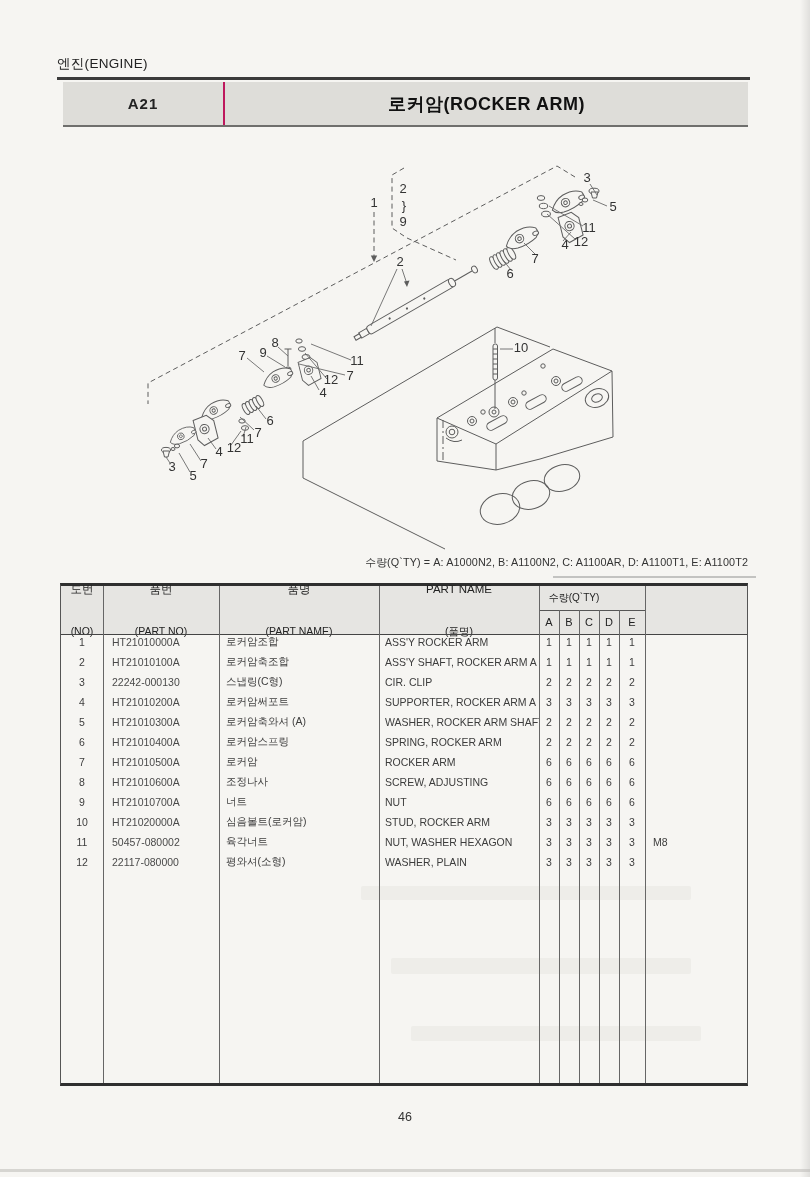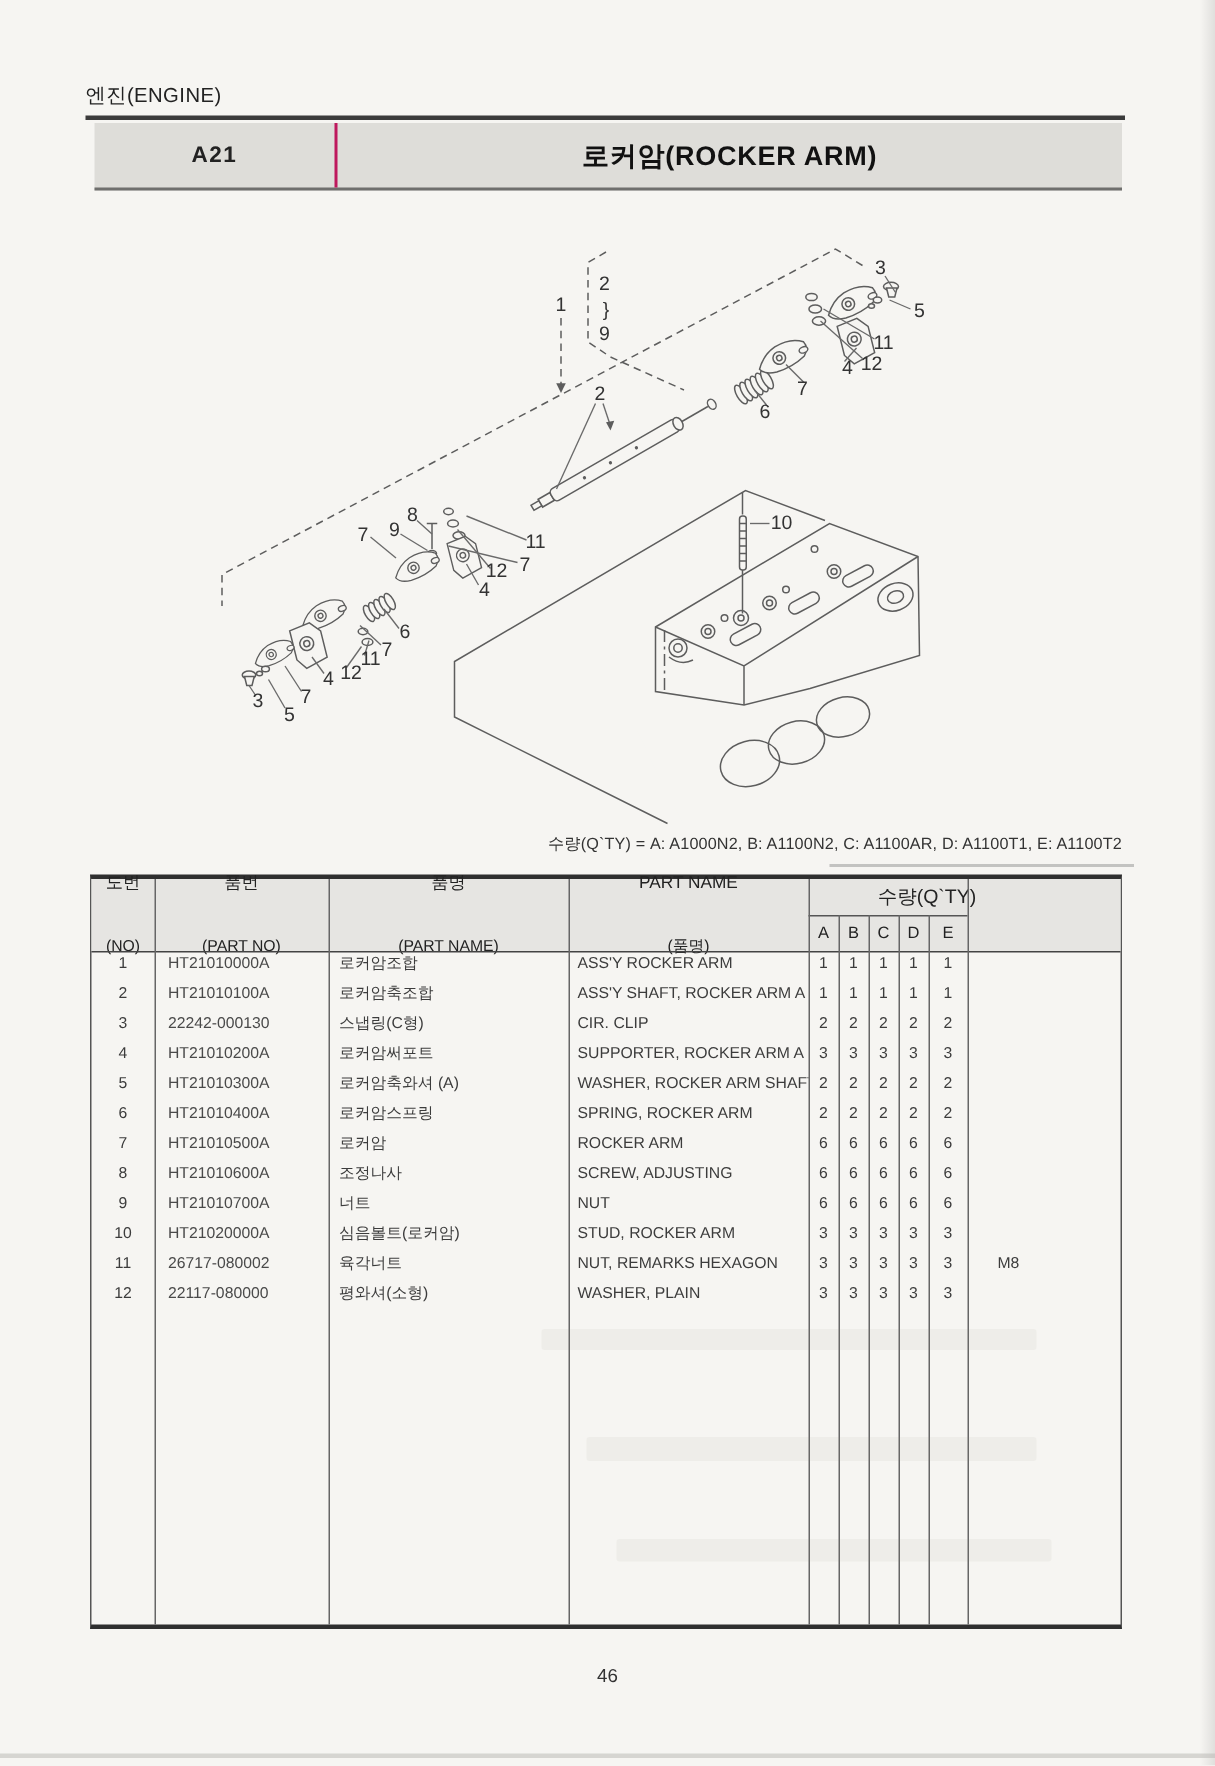--- a/index.html
+++ b/index.html
@@ -41,34 +41,34 @@
     border-left:1px solid #555; border-right:1px solid #555; }
   .ptable .thead-bg { position:absolute; left:0; top:0; width:100%; height:48px; background:#e6e5e2; }
   .ptable .hline-mid { position:absolute; left:478px; top:24px; width:106px; height:1px; background:#555; }
   .ptable .hline-bot { position:absolute; left:0; top:48px; width:100%; height:1px; background:#444; }
   .ptable .vl { position:absolute; top:0; bottom:0; width:1px; background:#666; }
   .ptable .vl.sub { top:24px; }
   .hcell { position:absolute; top:0; height:48px; display:flex; flex-direction:column;
     align-items:center; justify-content:center; font-size:11px; color:#222; line-height:1.25; text-align:center;gap:29px; }
   .hcell .l1 { font-size:11.5px; }
   .hcell .l2 { font-size:10.5px; }
-  .h-qty-top { position:absolute; left:504px; top:0; width:106px; height:24px; display:flex;
-    align-items:center; justify-content:center; font-size:13px; color:#222; }
+  .h-qty-top { position:absolute; left:460px; top:0; width:106px; height:24px; display:flex;
+    align-items:center; justify-content:center; font-size:10px; color:#222; }
   .h-qty-letters { position:absolute; left:478px; top:24px; width:106px; height:24px; display:flex; }
   .h-qty-letters span { display:flex; align-items:center; justify-content:center; font-size:11px; color:#222; }
   .rows { position:absolute; left:0; top:46px; width:100%; }
   .trow { display:flex; height:20px; align-items:center; font-size:10.5px; color:#3c3c3c; }
   .trow .c { overflow:hidden; white-space:nowrap; }
   .c-no { width:42px; text-align:center; }
   .c-pn { width:116px; padding-left:9px; color:#4a4a4a; }
   .c-ko { width:160px; padding-left:7px; }
   .c-en { width:160px; padding-left:6px; }
   .c-q  { width:20px; text-align:center; }
   .c-q5 { width:26px; text-align:center; }
-  .c-rm { width:102px; padding-left:20px; }
+  .c-rm { width:102px; padding-left:8px; }
   .smudge { position:absolute; background:#8a8a85; opacity:0.07; border-radius:2px; }
 
   .page-number { position:absolute; left:0; top:1110px; width:810px; text-align:center;
     font-size:12.5px; color:#333; }
   .edge-right { position:absolute; right:0; top:0; width:10px; height:100%;
     background:linear-gradient(to right, rgba(0,0,0,0), rgba(0,0,0,0.09)); }
   .edge-bottom { position:absolute; left:0; top:1169px; width:100%; height:3px; background:#bbbab6; opacity:0.55; }
 </style>
 </head>
 <body>
@@ -449,23 +449,23 @@
         <div class="c c-en">STUD, ROCKER ARM</div>
         <div class="c c-q">3</div>
         <div class="c c-q">3</div>
         <div class="c c-q">3</div>
         <div class="c c-q">3</div>
         <div class="c c-q5">3</div>
         <div class="c c-rm"></div>
       </div>
       <div class="trow">
         <div class="c c-no">11</div>
-        <div class="c c-pn">26717-080002</div>
+        <div class="c c-pn">50457-080002</div>
         <div class="c c-ko">육각너트</div>
-        <div class="c c-en">NUT, REMARKS HEXAGON</div>
+        <div class="c c-en">NUT, WASHER HEXAGON</div>
         <div class="c c-q">3</div>
         <div class="c c-q">3</div>
         <div class="c c-q">3</div>
         <div class="c c-q">3</div>
         <div class="c c-q5">3</div>
         <div class="c c-rm">M8</div>
       </div>
       <div class="trow">
         <div class="c c-no">12</div>
         <div class="c c-pn">22117-080000</div>

